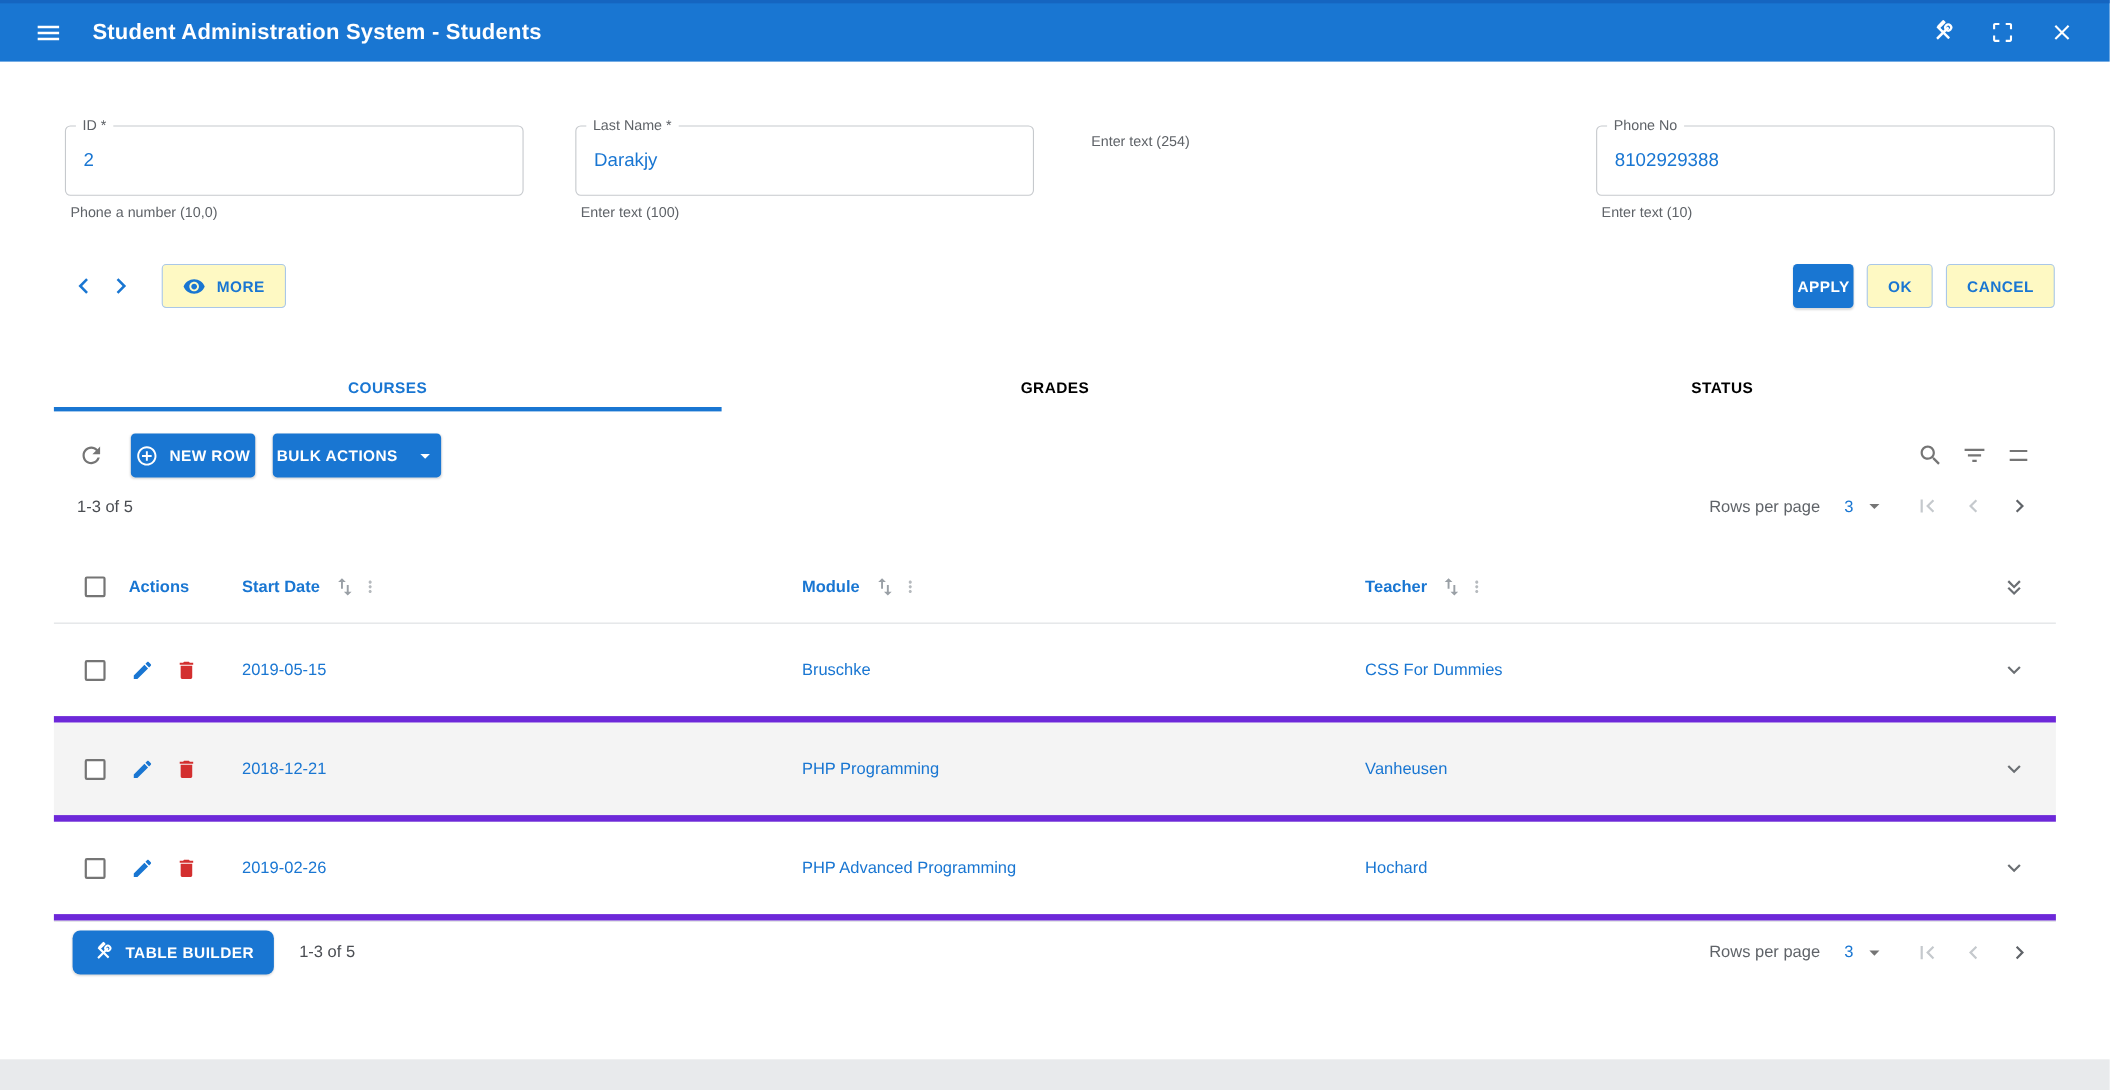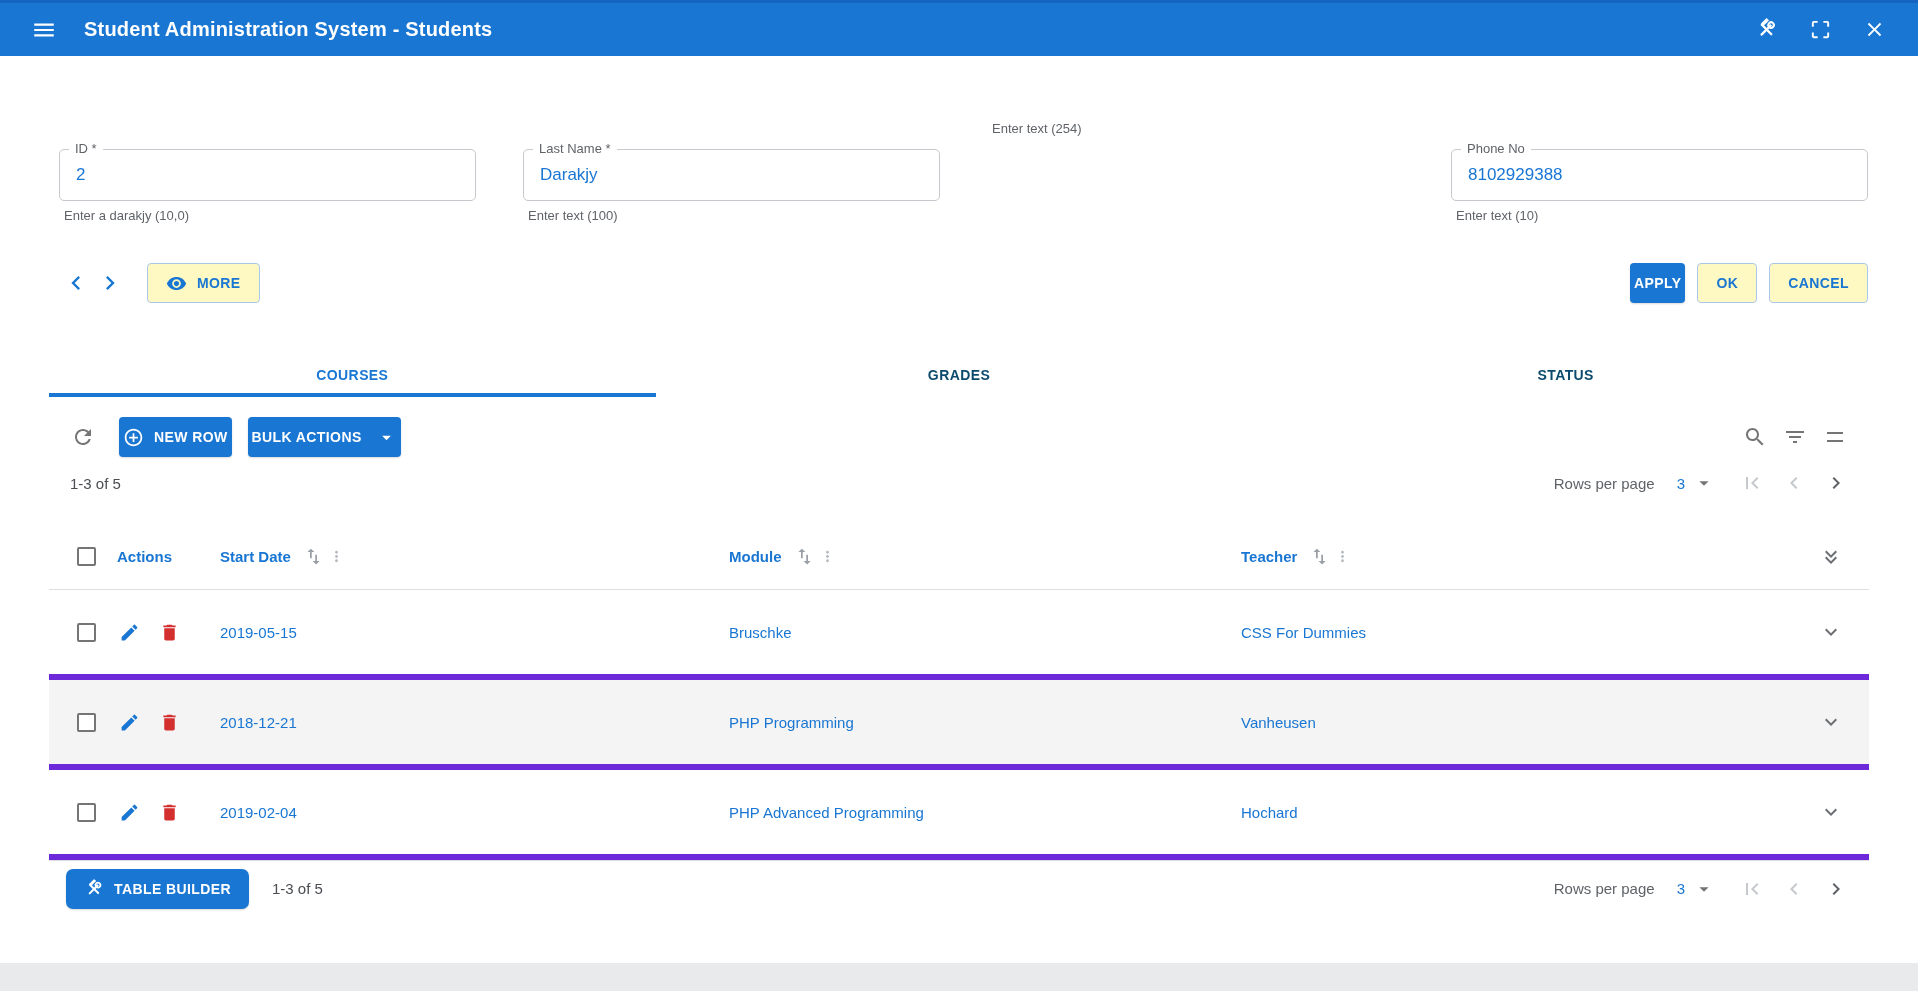--- a/index.html
+++ b/index.html
@@ -10,40 +10,40 @@
   .titlebar { height:56px; background:#1976d2; border-top:3px solid #1565c0; display:flex; align-items:center; padding:0 26px; color:#fff; }
   .titlebar .icon-btn { width:36px; height:36px; display:flex; align-items:center; justify-content:center; cursor:pointer; }
   .titlebar svg { width:26px; height:26px; fill:#fff; }
   .title { font-size:20px; font-weight:700; margin-left:22px; letter-spacing:.2px; }
   .titlebar .spacer { flex:1; }
   .titlebar .right { display:flex; align-items:center; gap:18px; }
   .titlebar .right svg { width:23px; height:23px; }
 
   
   .form-row { display:grid; grid-template-columns:repeat(4,1fr); gap:47px; padding:0 50px 0 59px; margin-top:58px; }
-  .fieldbox { position:relative; height:52px; border:1px solid #c6c9cd; border-radius:5px; display:flex; align-items:center; padding:0 16px; background:#fff;margin-top:35px; }
+  .fieldbox { position:relative; height:64px; border:1px solid #c6c9cd; border-radius:5px; display:flex; align-items:center; padding:0 16px; background:#fff; }
   .flabel { position:absolute; top:-9px; left:9px; background:#fff; padding:0 6px; font-size:13px; color:#5f6368; }
   .fvalue { font-size:17px; color:#1976d2; }
   .fhelper { font-size:13px; color:#5f6368; margin:7px 0 0 5px; }
 
   
   .actions-row { display:flex; align-items:center; margin-top:40px; padding:0 50px 0 59px; }
   .nav-btn { width:34px; height:34px; display:flex; align-items:center; justify-content:center; cursor:pointer; }
   .nav-btn svg { width:28px; height:28px; fill:#1976d2; }
   .btn { height:40px; border-radius:4px; font-size:14px; font-weight:700; letter-spacing:.4px; display:inline-flex; align-items:center; justify-content:center; cursor:pointer; user-select:none; }
   .btn-outline { border:1px solid #a9c7e8; color:#1976d2; background:#fef9c3; padding:0 18px; }
   .btn-filled { background:#1976d2; color:#fff; border:none; padding:0 4px; box-shadow:0 1px 2px rgba(0,0,0,.15); }
   .more-btn { margin-left:20px; gap:10px; }
   .more-btn svg { width:21px; height:21px; fill:#1976d2; }
   .actions-row .spacer { flex:1; }
   .form-cmd { display:flex; gap:12px; }
 
   
   .tabs { display:flex; margin:50px 49px 0 49px; height:44px; }
-  .tab { flex:1; display:flex; align-items:center; justify-content:center; font-size:14px; font-weight:600; letter-spacing:.4px; color:#0c4a6e; position:relative; cursor:pointer; }
+  .tab { flex:1; display:flex; align-items:center; justify-content:center; font-size:14px; font-weight:600; letter-spacing:.4px; color:#000000; position:relative; cursor:pointer; }
   .tab.active { color:#1976d2; }
   .tab.active::after { content:""; position:absolute; left:0; right:0; bottom:0; height:4px; background:#1976d2; }
 
   
   .toolbar { display:flex; align-items:center; margin:20px 49px 0 49px; padding:0 14px; height:40px; }
   .icon-btn40 { width:40px; height:40px; display:flex; align-items:center; justify-content:center; cursor:pointer; }
   .icon-btn40 svg { width:24px; height:24px; fill:#757575; }
   .toolbar .btn-filled { margin-left:16px; gap:10px; }
   .toolbar .btn-filled svg { width:21px; height:21px; fill:#fff; }
   .toolbar .spacer { flex:1; }
@@ -123,21 +123,21 @@
       </div>
     </div>
   </header>
 
   <section class="form-row">
     <div class="field">
       <div class="fieldbox">
         <span class="flabel">ID *</span>
         <span class="fvalue">2</span>
       </div>
-      <div class="fhelper">Enter a darakjy (10,0)</div>
+      <div class="fhelper">Phone a number (10,0)</div>
     </div>
     <div class="field">
       <div class="fieldbox">
         <span class="flabel">Last Name *</span>
         <span class="fvalue">Darakjy</span>
       </div>
       <div class="fhelper">Enter text (100)</div>
     </div>
     <div class="field">
       <div class="fhelper">Enter text (254)</div>
@@ -346,21 +346,21 @@
         <svg viewBox="0 0 24 24">
             <path d="M3 17.25V21h3.75L17.81 9.94l-3.75-3.75L3 17.25zM20.71 7.04c.39-.39.39-1.02 0-1.41l-2.34-2.34c-.39-.39-1.02-.39-1.41 0l-1.83 1.83 3.75 3.75 1.83-1.83z"></path>
           </svg>
       </span>
       <span class="act-btn del">
         <svg viewBox="0 0 24 24">
             <path d="M6 19c0 1.1.9 2 2 2h8c1.1 0 2-.9 2-2V7H6v12zM19 4h-3.5l-1-1h-5l-1 1H5v2h14V4z"></path>
           </svg>
       </span>
     </span>
-    <span class="cell">2019-02-04</span>
+    <span class="cell">2019-02-26</span>
     <span class="cell">PHP Advanced Programming</span>
     <span class="cell">Hochard</span>
     <span class="expander">
       <svg viewBox="0 0 24 24">
           <path d="M7.41 8.59 12 13.17l4.59-4.58L18 10l-6 6-6-6 1.41-1.41z"></path>
         </svg>
     </span>
   </section>
 
   <section class="footerbar">

